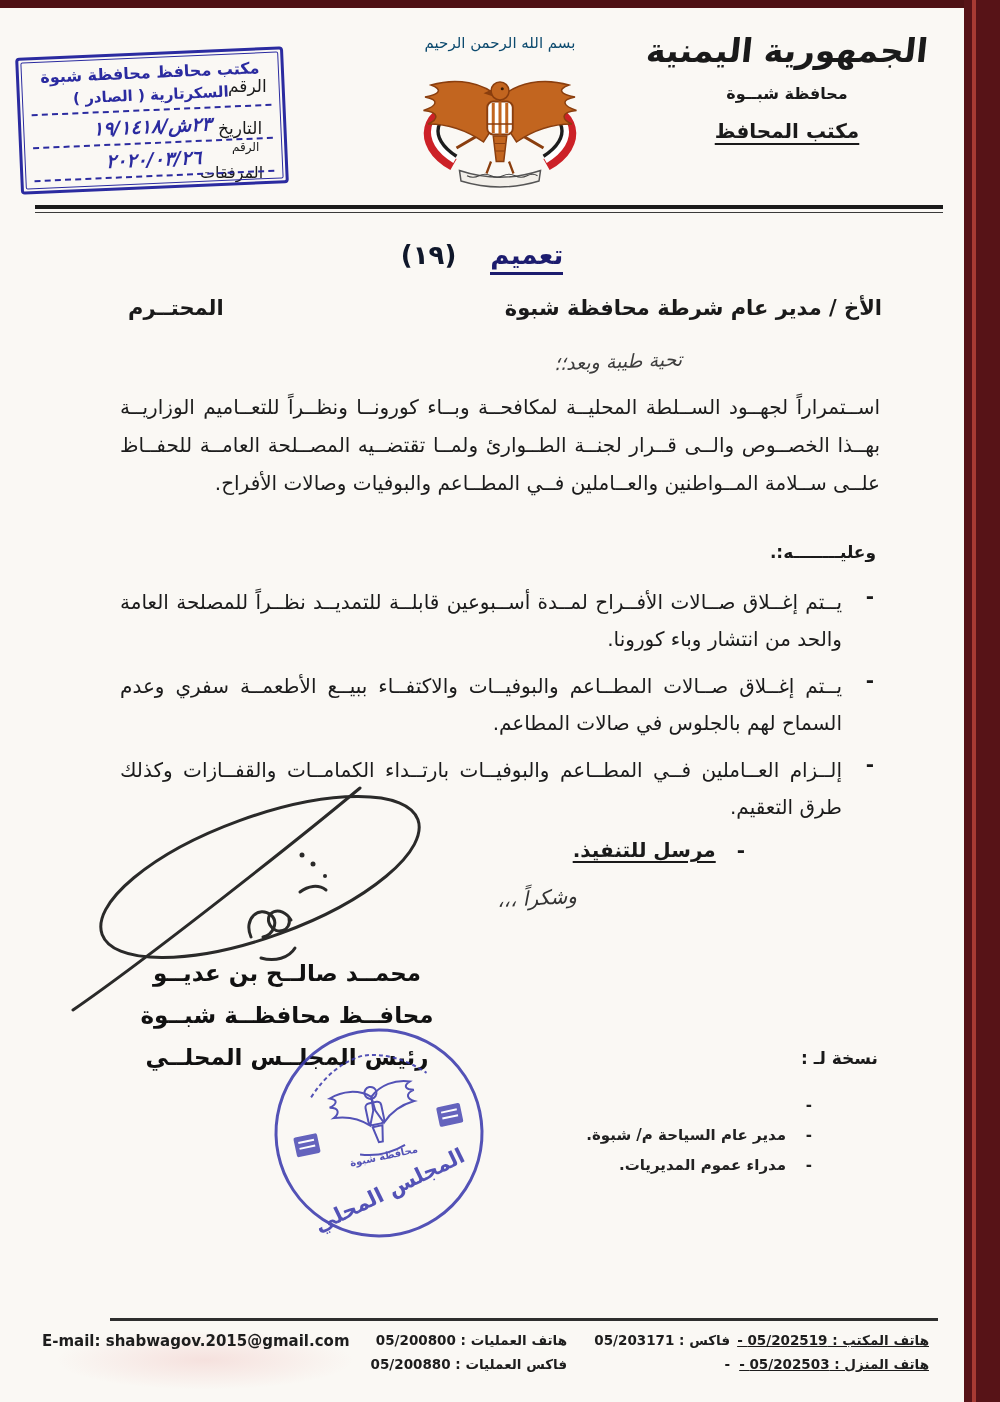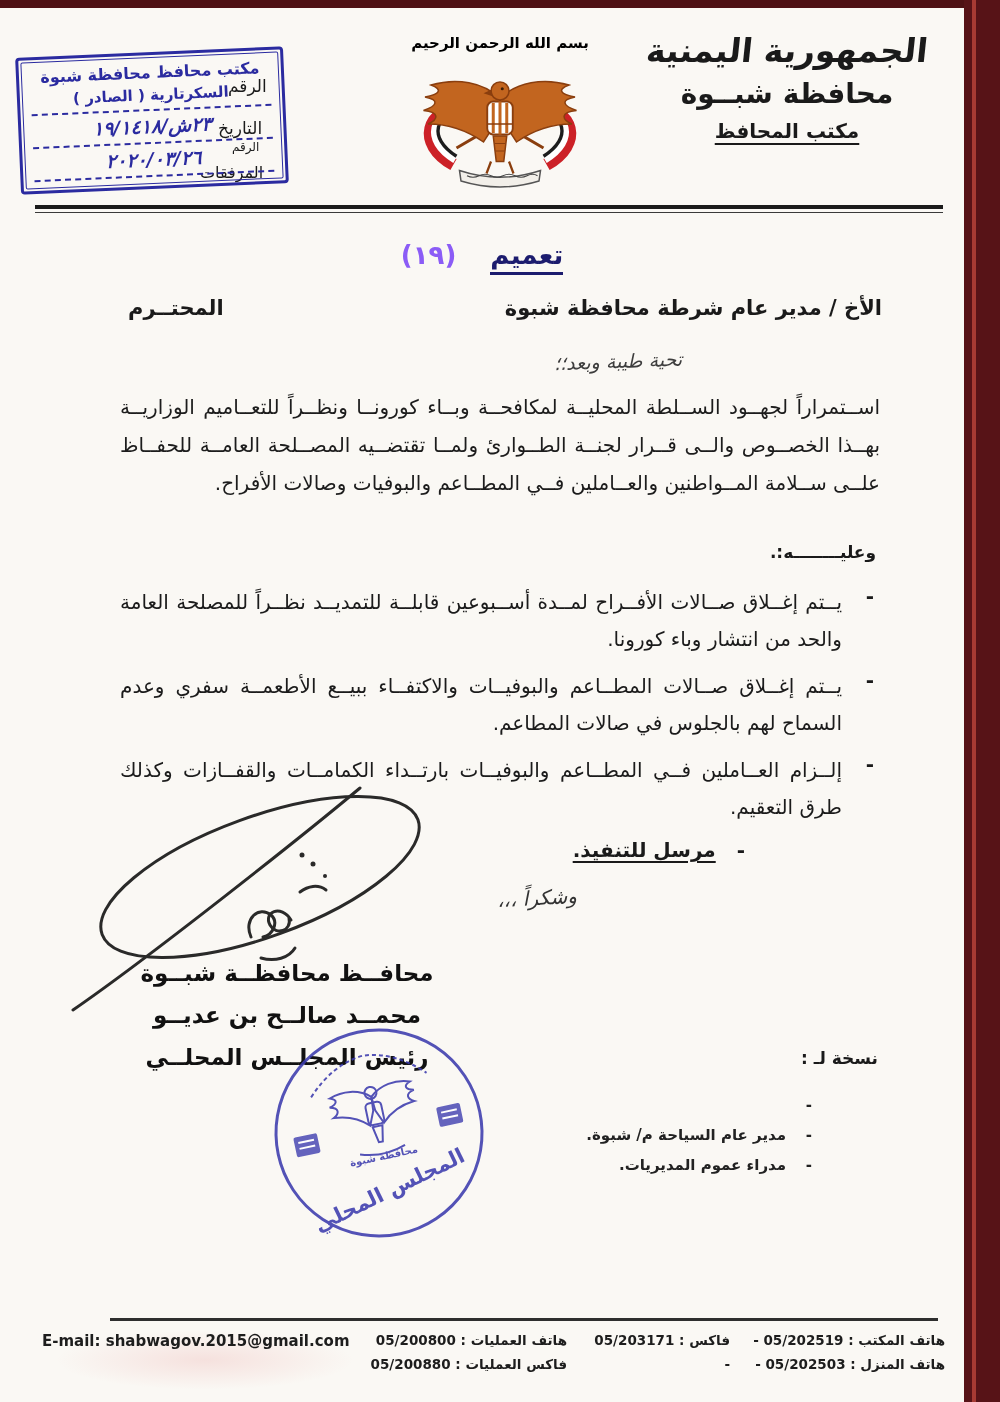--- a/index.html
+++ b/index.html
@@ -24,34 +24,34 @@
     color:#2b2ba0;
   }
   .stampbox .inner{border:1px solid #2b2ba0;border-radius:2px;padding:4px 8px 6px;}
   .stampbox .r1{font-size:16px;font-weight:bold;text-align:center;line-height:22px;}
   .stampbox .r2{font-size:15px;font-weight:bold;text-align:center;line-height:22px;
     border-bottom:2px dashed #2b2ba0;padding-bottom:3px;}
   .stampbox .hw{font-size:19px;font-weight:bold;font-style:italic;text-align:center;
     line-height:26px;border-bottom:2px dashed #2b2ba0;padding:2px 0 3px;}
   .stampbox .hw:last-child{border-bottom:2px dashed #2b2ba0;}
   .emblem-wrap{position:absolute;left:385px;top:34px;width:230px;text-align:center;}
-  .bismillah{font-size:15px;font-weight:bold;letter-spacing:0;color:#000000;}
+  .bismillah{font-size:15px;font-weight:normal;letter-spacing:0;color:#0c4a6e;}
   .hdr-right{position:absolute;right:48px;top:28px;width:330px;text-align:center;direction:rtl;}
   .hdr-country{font-size:33px;font-weight:bold;transform:skewX(-6deg);line-height:46px;}
   .hdr-ministry{font-size:27px;font-weight:bold;line-height:44px;}
-  .hdr-gov{font-size:28px;font-weight:bold;line-height:40px;}
+  .hdr-gov{font-size:16px;font-weight:bold;line-height:40px;}
   .hdr-office{font-size:20px;font-weight:bold;line-height:34px;text-decoration:underline;
     text-underline-offset:5px;}
   .rule-thick{position:absolute;left:35px;top:205px;width:908px;height:4px;background:#1b1b1b;}
   .rule-thin{position:absolute;left:35px;top:212px;width:908px;height:1px;background:#3a3a3a;}
   
   .title{position:absolute;left:0;top:240px;width:100%;text-align:center;direction:rtl;
     transform:translateX(-18px);font-size:26px;font-weight:bold;color:#1c1c6e;}
   .title .w{border-bottom:3px solid #1c1c6e;padding-bottom:2px;}
-  .title .n{color:#8b5cf6;margin-right:25px;font-weight:bold;}
+  .title .n{color:#0f172a;margin-right:25px;font-weight:bold;}
   .addr-row{position:absolute;top:296px;left:0;width:100%;direction:rtl;display:flex;
     justify-content:space-between;padding:0 118px 0 128px;box-sizing:border-box;
     font-size:21px;font-weight:bold;}
   .greeting{position:absolute;right:318px;top:350px;direction:rtl;font-size:19px;color:#3d3d3d;
     font-style:italic;transform:rotate(-2deg);}
   .intro{position:absolute;right:120px;top:388px;width:760px;direction:rtl;text-align:justify;
     font-size:20px;line-height:38px;color:#1c1c1c;}
   .therefore{position:absolute;right:124px;top:542px;direction:rtl;font-size:17px;font-weight:bold;}
   .bullets{position:absolute;right:124px;top:584px;width:756px;direction:rtl;}
   .bullet{display:flex;direction:rtl;margin-bottom:10px;}
@@ -75,21 +75,21 @@
     font-weight:bold;color:#222;}
   .copies .citem{display:flex;direction:rtl;line-height:30px;}
   .copies .dash{width:26px;flex:0 0 26px;}
   
   .f-rule{position:absolute;left:110px;top:1318px;width:828px;height:3px;background:#2e2e2e;}
   .f-email{position:absolute;left:42px;top:1332px;font-size:15px;font-weight:bold;color:#1d1d1d;}
   .f-col{position:absolute;direction:rtl;font-size:13.5px;font-weight:bold;color:#1d1d1d;
     line-height:24px;text-align:right;}
   .f-ops{left:362px;top:1328px;width:205px;}
   .f-fax{left:585px;top:1328px;width:145px;}
-  .f-office{left:719px;top:1328px;width:226px;}
+  .f-office{left:703px;top:1328px;width:226px;text-decoration:underline;}
 </style>
 </head>
 <body>
 
 <div id="page">
 
   <div class="edge-top"></div>
   <div class="edge-right">
     <div class="inner-line"></div>
   </div>
@@ -184,22 +184,22 @@
   </div>
 
   <div class="dispatch">
     <span class="dash">-</span>
     <span class="dtxt">مرسل للتنفيذ.</span>
   </div>
 
   <div class="thanks">وشكراً ،،،</div>
 
   <div class="sig-block">
+    <div>محمــد صالــح بن عديــو</div>
     <div>محافــظ محافظــة شبــوة</div>
-    <div>محمــد صالــح بن عديــو</div>
     <div>رئيس المجلــس المحلــي</div>
   </div>
 
   <svg class="sig-svg" width="430" height="245" viewBox="0 0 430 245">
     <g stroke="#141414" stroke-width="3" fill="none" stroke-linecap="round" opacity="0.9">
       <ellipse cx="205" cy="105" rx="168" ry="60" transform="rotate(-20 205 105)"></ellipse>
       <path d="M18 238 C 95 185, 250 62, 305 16"></path>
       <path d="M236 148 c -10 -16 -28 -8 -21 5 c 6 11 22 6 19 -7"></path>
       <path d="M196 165 c -8 -18 8 -32 20 -22 c 8 7 2 20 -8 22"></path>
       <path d="M245 120 c 8 -6 18 -8 26 -2"></path>

